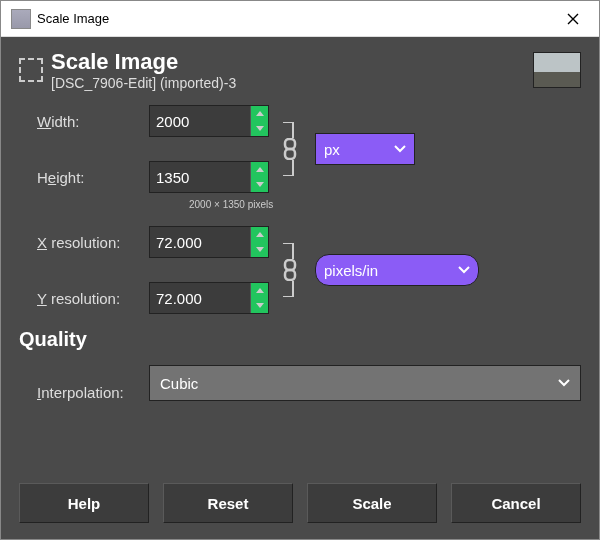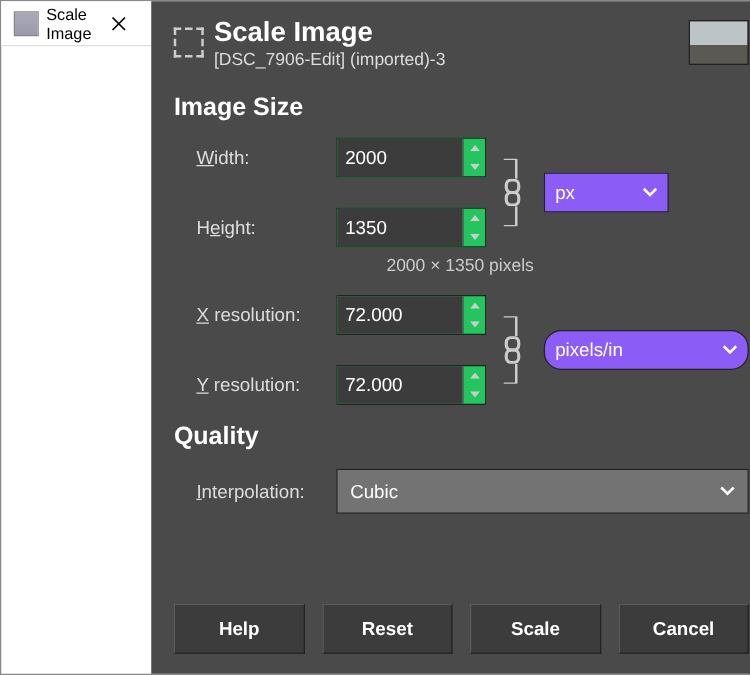--- a/index.html
+++ b/index.html
@@ -1,17 +1,17 @@
 <!DOCTYPE html>
 <html><head>
 <meta charset="utf-8">
 <style>
   * { box-sizing: border-box; margin: 0; padding: 0; font-family: "Segoe UI", Tahoma, sans-serif; }
   body { background: #808080; width: 600px; height: 540px; overflow: hidden; }
-  .window { width: 600px; height: 540px; background: #fff; border: 1px solid #888; display: flex; flex-direction: row; }
+  .window { width: 600px; height: 540px; background: #fff; border: 1px solid #888; display: flex; flex-direction: column; }
   .titlebar { height: 36px; background: #fff; display: flex; align-items: center; padding: 0 4px; border-bottom: 1px solid #ddd; }
   .titlebar .app-icon { width: 20px; height: 20px; background: linear-gradient(#aab, #99a); border: 1px solid #888; margin: 0 6px; }
   .titlebar .title { flex: 1; font-size: 13px; color: #000; }
   .titlebar .close { width: 44px; height: 30px; display: flex; align-items: center; justify-content: center; font-size: 18px; color: #000; cursor: default; }
   .content { flex: 1; background: #4a4a4a; color: #ddd; padding: 0 18px 14px 18px; display: flex; flex-direction: column; }
   .header { display: flex; align-items: center; padding: 12px 0 10px 0; }
   .header .scale-icon { width: 24px; height: 24px; border: 2px dashed #ccc; margin-right: 8px; }
   .header .titles { flex: 1; }
   .header h1 { font-size: 22px; font-weight: bold; color: #fff; margin: 0; }
   .header .sub { font-size: 14px; color: #ddd; }
@@ -23,22 +23,22 @@
   .spin { display: flex; width: 120px; height: 32px; background: #22c55e; border: 1px solid #222; }
   .spin input { flex: 1; background: #3c3c3c; border: none; color: #fff; font-size: 15px; padding: 0 6px; outline: none; width: 0; }
   .spin .steppers { width: 18px; display: flex; flex-direction: column; border-left: 1px solid #555; }
   .spin .step { flex: 1; display: flex; align-items: center; justify-content: center; cursor: default; }
   .spin .step svg { display: block; }
   .link-col { display: flex; flex-direction: column; align-items: center; justify-content: center; width: 30px; margin-left: 6px; }
   .bracket svg { display: block; }
   .chain svg { display: block; }
   .unit-select { margin-left: 10px; width: 100px; height: 32px; background: #8b5cf6; border: 1px solid #222; display: flex; align-items: center; justify-content: space-between; padding: 0 8px; color: #fff; font-size: 15px; }
   .unit-wide { width: 164px; border-radius: 14px; }
-  .dims { font-size: 14px; color: #ccc; margin: 2px 0 12px 170px; }
-  .interp-row { display: flex; align-items: center; margin: 6px 0 0 0; }
+  .dims { font-size: 10px; color: #ccc; margin: 2px 0 12px 170px; }
+  .interp-row { display: flex; align-items: flex-end; margin: 6px 0 0 0; }
   .interp-select { flex: 1; height: 36px; background: #737373; border: 1px solid #222; display: flex; align-items: center; justify-content: space-between; padding: 0 10px; color: #fff; font-size: 15px; }
   .spacer { flex: 1; }
   .buttons { display: flex; gap: 14px; padding: 10px 0 2px 0; }
   .btn { flex: 1; height: 40px; background: #3c3c3c; border: 1px solid #222; border-top-color: #5a5a5a; border-left-color: #5a5a5a; color: #fff; font-size: 15px; display: flex; align-items: center; justify-content: center; cursor: default; font-weight: bold; }
   .chev svg, .unit-select svg, .interp-select svg { display: block; }
   .wh-group, .res-group { display: flex; }
   .fields-col { display: flex; flex-direction: column; gap: 16px; }
 </style>
 </head>
 <body>
@@ -57,21 +57,20 @@
   <div class="content">
     <div class="header">
       <div class="scale-icon"></div>
       <div class="titles">
         <h1>Scale Image</h1>
         <div class="sub">[DSC_7906-Edit] (imported)-3</div>
       </div>
       <div class="thumb"></div>
     </div>
 
-    <h2 class="section">Image Size</h2>
 
     <div class="wh-group">
       <div class="fields-col">
         <div class="row">
           <div class="label"><span class="u">W</span><span>idth:</span></div>
           <div class="spin">
             <input value="2000" style="">
             <div class="steppers">
               <div class="step">
                   <svg width="8" height="5">

